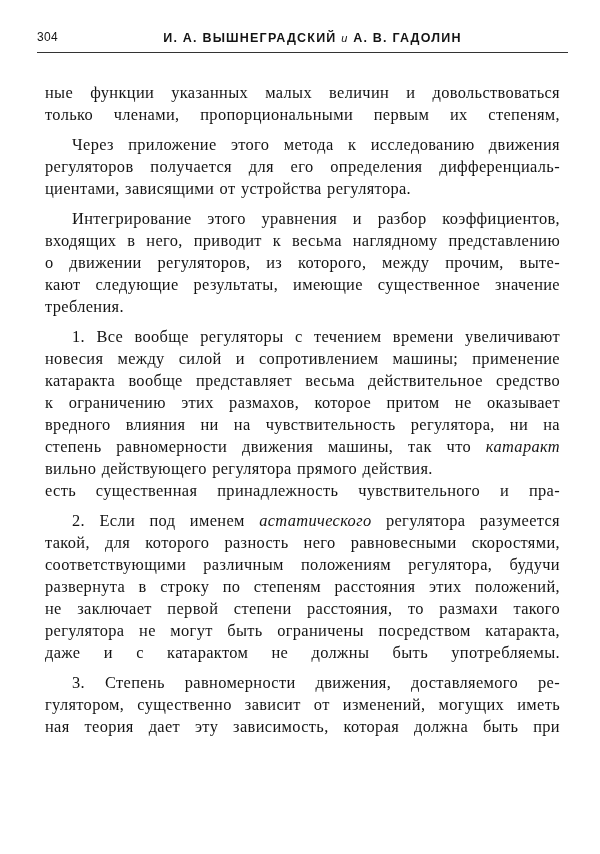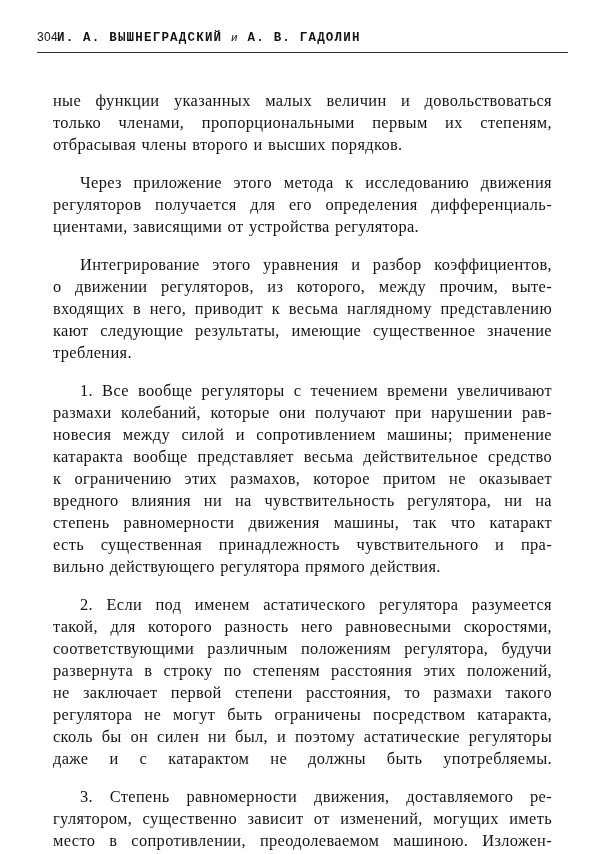--- a/index.html
+++ b/index.html
@@ -34,21 +34,22 @@
     top: 0;
     font-family: Liberation Sans, sans-serif;
     font-size: 12px;
     letter-spacing: 0.3px;
   }
   .running-title {
     position: absolute;
     left: 0;
     right: 0;
     top: 1px;
-    font-family: Liberation Mono, monospace;
+    text-align: center;
+    font-family: Liberation Sans, sans-serif;
     font-weight: bold;
     font-size: 12.5px;
     letter-spacing: 1.2px;
     padding-left: 20px;
   }
   .running-title .conj {
     font-weight: normal;
     font-style: italic;
     font-size: 11px;
   }
@@ -60,39 +61,39 @@
     height: 0;
     border-top: 1px solid #333;
   }
   .body-text {
     position: absolute;
     top: 74px;
     left: 0;
     width: 531px;
   }
   .para {
-    margin: 16px;
+    margin: 8px;
     font-family: "Liberation Serif", serif;
     font-size: 16.4px;
     line-height: 22px;
     text-align: justify;
     text-align-last: justify;
     letter-spacing: 0.35px;
     word-spacing: 1px;
   }
   .line {
     display: block;
     height: 22px;
     white-space: nowrap;
     text-align: justify;
     text-align-last: justify;
   }
   .line.left { text-align-last: left; }
   .line.indent { padding-left: 27px; }
-  .line .it { }
+  .line .it { font-style: italic; }
 </style>
 </head>
 <body>
 
 <div class="page">
 
   <div class="running-head">
     <span class="page-number">304</span>
     <div class="running-title">
       <span>И. А. ВЫШНЕГРАДСКИЙ</span>
@@ -100,61 +101,57 @@
       <span>А. В. ГАДОЛИН</span>
     </div>
   </div>
   <div class="head-rule"></div>
 
   <div class="body-text">
 
     <div class="para">
       <span class="line">ные функции указанных малых величин и довольствоваться</span>
       <span class="line">только членами, пропорциональными первым их степеням,</span>
-      <span class="line left">отбрасывая члены второго и высших порядков.</span>
     </div>
 
     <div class="para">
       <span class="line indent">Через приложение этого метода к исследованию движения</span>
       <span class="line">регуляторов получается для его определения дифференциаль-</span>
       <span class="line left">циентами, зависящими от устройства регулятора.</span>
     </div>
 
     <div class="para">
       <span class="line indent">Интегрирование этого уравнения и разбор коэффициентов,</span>
+      <span class="line">входящих в него, приводит к весьма наглядному представлению</span>
       <span class="line">о движении регуляторов, из которого, между прочим, выте-</span>
-      <span class="line">входящих в него, приводит к весьма наглядному представлению</span>
       <span class="line">кают следующие результаты, имеющие существенное значение</span>
       <span class="line left">требления.</span>
     </div>
 
     <div class="para">
       <span class="line indent">1. Все вообще регуляторы с течением времени увеличивают</span>
-      <span class="line">размахи колебаний, которые они получают при нарушении рав-</span>
       <span class="line">новесия между силой и сопротивлением машины; применение</span>
       <span class="line">катаракта вообще представляет весьма действительное средство</span>
       <span class="line">к ограничению этих размахов, которое притом не оказывает</span>
       <span class="line">вредного влияния ни на чувствительность регулятора, ни на</span>
       <span class="line"><span>степень равномерности движения машины, так что </span><span class="it">катаракт</span></span>
+      <span class="line left it">вильно действующего регулятора прямого действия.</span>
       <span class="line it">есть существенная принадлежность чувствительного и пра-</span>
-      <span class="line left it">вильно действующего регулятора прямого действия.</span>
     </div>
 
     <div class="para">
       <span class="line indent"><span>2. Если под именем </span><span class="it">астатического</span><span> регулятора разумеется</span></span>
       <span class="line">такой, для которого разность него равновесными скоростями,</span>
       <span class="line">соответствующими различным положениям регулятора, будучи</span>
       <span class="line">развернута в строку по степеням расстояния этих положений,</span>
       <span class="line">не заключает первой степени расстояния, то размахи такого</span>
       <span class="line">регулятора не могут быть ограничены посредством катаракта,</span>
-      <span class="line"><span>сколь бы он силен ни был, и поэтому </span><span class="it">астатические регуляторы</span></span>
       <span class="line it">даже и с катарактом не должны быть употребляемы.</span>
     </div>
 
     <div class="para">
       <span class="line indent">3. Степень равномерности движения, доставляемого ре-</span>
       <span class="line">гулятором, существенно зависит от изменений, могущих иметь</span>
-      <span class="line">место в сопротивлении, преодолеваемом машиною. Изложен-</span>
       <span class="line">ная теория дает эту зависимость, которая должна быть при</span>
     </div>
 
   </div>
 </div>
 
 </body></html>

